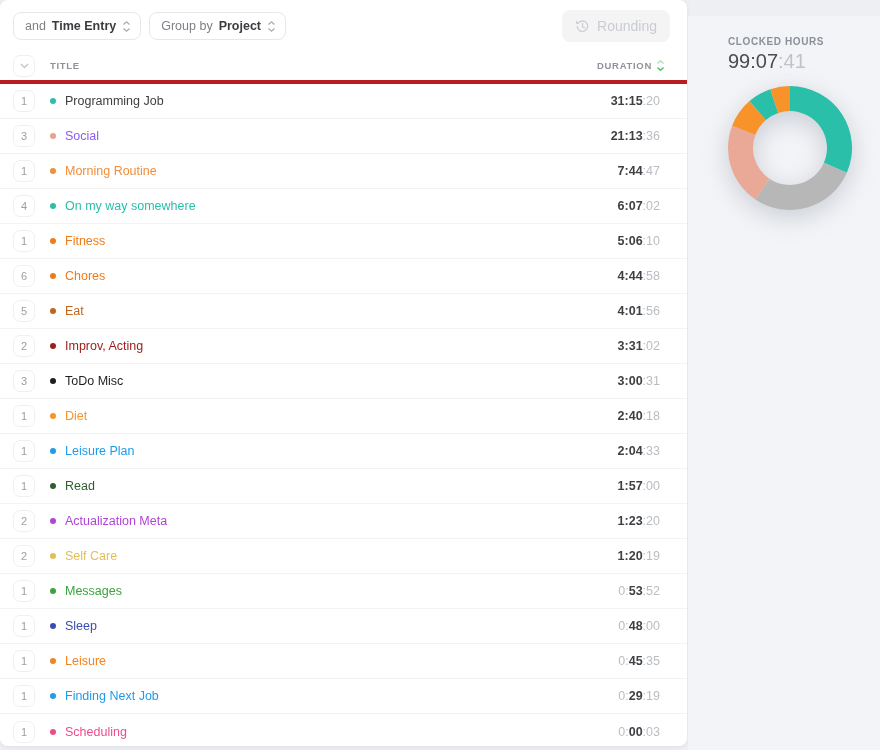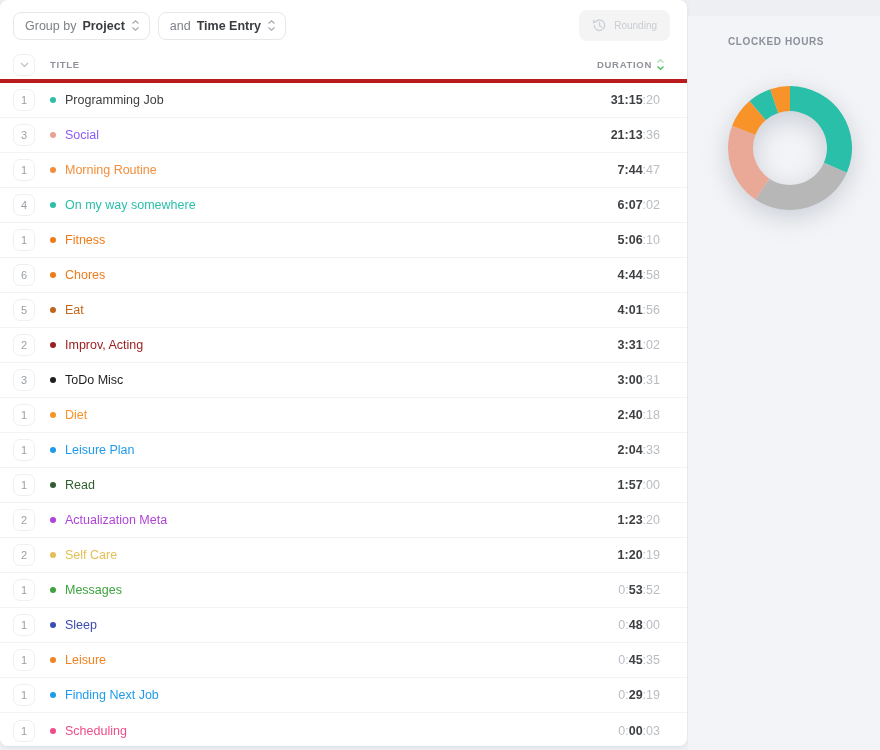--- a/index.html
+++ b/index.html
@@ -24,21 +24,21 @@
     display:inline-flex; align-items:center; gap:6px;
     border:1px solid #e7e7e9; border-radius:8px; background:#fff;
     padding:6px 9px 6px 11px; font-size:12.5px; color:#7d8086;
     margin-right:8px; cursor:pointer;
   }
   .dd-btn b { color:#3a3c40; font-weight:700; }
   .spacer { flex:1; }
   .rounding-btn {
     display:inline-flex; align-items:center; gap:7px;
     background:#f4f4f5; border:none; border-radius:8px;
-    padding:8px 13px; font-size:10px; color:#c9ccd2; font-weight:500;
+    padding:8px 13px; font-size:14px; color:#c9ccd2; font-weight:500;
   }
 
   .thead {
     display:flex; align-items:center; height:33px;
     padding:0 22px 0 13px; border-bottom:4px solid #b91c1c;
   }
   .sel-box {
     width:22px; height:22px; border:1px solid #efeff1; border-radius:7px;
     display:flex; align-items:center; justify-content:center; background:#fff;
     cursor:pointer;
@@ -84,32 +84,32 @@
 </style>
 </head>
 <body>
 
 <div class="page">
 
   <div class="card">
 
     <div class="toolbar">
       <button class="dd-btn">
-        <span>Group by</span>
-        <b>Project</b>
+        <span>and</span>
+        <b>Time Entry</b>
         <span>
           <svg width="9" height="13" viewBox="0 0 9 13">
               <path d="M1.5 4.6 L4.5 1.8 L7.5 4.6" fill="none" stroke="#a9adb3" stroke-width="1.3"></path>
               <path d="M1.5 8.4 L4.5 11.2 L7.5 8.4" fill="none" stroke="#a9adb3" stroke-width="1.3"></path>
             </svg>
         </span>
       </button>
       <button class="dd-btn">
-        <span>and</span>
-        <b>Time Entry</b>
+        <span>Group by</span>
+        <b>Project</b>
         <span>
           <svg width="9" height="13" viewBox="0 0 9 13">
               <path d="M1.5 4.6 L4.5 1.8 L7.5 4.6" fill="none" stroke="#a9adb3" stroke-width="1.3"></path>
               <path d="M1.5 8.4 L4.5 11.2 L7.5 8.4" fill="none" stroke="#a9adb3" stroke-width="1.3"></path>
             </svg>
         </span>
       </button>
       <div class="spacer"></div>
       <button class="rounding-btn">
         <span>
@@ -310,20 +310,23 @@
     <span class="row-title" style="color: rgb(238, 77, 139);">Scheduling</span>
     <span class="dur">
       <span class="dim">0:</span><span class="bold">00</span><span class="dim">:03</span>
     </span>
   </div>
 </div>
   </div>
 
   <div class="side">
     <div class="clocked-label">CLOCKED HOURS</div>
+    <div class="clocked-value">
+      <span class="bold">99:07</span><span class="dim">:41</span>
+    </div>
     <svg class="donut-svg" width="132" height="132" viewBox="0 0 132 132">
         <path d="M66.00 4.00 A62 62 0 0 1 122.85 90.75 L99.92 80.77 A37 37 0 0 0 66.00 29.00 Z" fill="#2abfa9"></path>
         <path d="M122.85 90.75 A62 62 0 0 1 31.32 117.39 L45.30 96.67 A37 37 0 0 0 99.92 80.77 Z" fill="#b7b7b7"></path>
         <path d="M31.32 117.39 A62 62 0 0 1 8.16 43.67 L31.48 52.67 A37 37 0 0 0 45.30 96.67 Z" fill="#e9a996"></path>
         <path d="M8.16 43.67 A62 62 0 0 1 25.53 19.03 L41.85 37.97 A37 37 0 0 0 31.48 52.67 Z" fill="#f79329"></path>
         <path d="M25.53 19.03 A62 62 0 0 1 46.29 7.22 L54.24 30.92 A37 37 0 0 0 41.85 37.97 Z" fill="#2abfa9"></path>
         <path d="M46.29 7.22 A62 62 0 0 1 66.00 4.00 L66.00 29.00 A37 37 0 0 0 54.24 30.92 Z" fill="#f79329"></path>
       </svg>
   </div>
 

